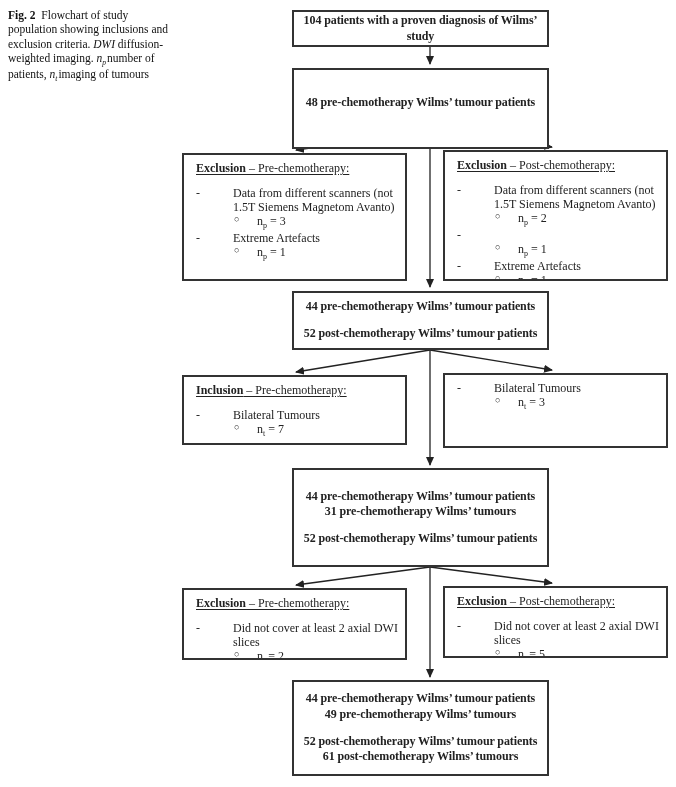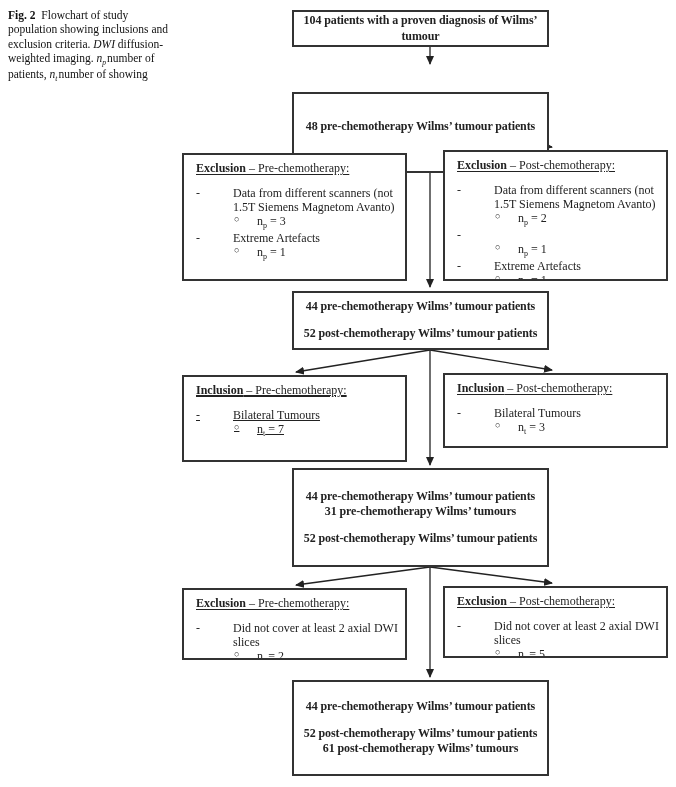--- a/index.html
+++ b/index.html
@@ -43,21 +43,21 @@
   .itext{flex:1;margin-left:10px;}
   .subrow{display:flex;padding-left:36px;}
   .circ{width:23px;flex:none;font-size:9px;padding-left:2px;}
   .sbox sub{font-size:8px;}
 </style>
 </head>
 <body>
 
 <div id="figure">
 
-  <div class="caption"><b class="figlab">Fig. 2</b><span> Flowchart of study population showing inclusions and exclusion criteria. </span><i>DWI</i><span> diffusion-weighted imaging. </span><i>n</i><sub>p</sub><span class="tight">number of patients, </span><i>n</i><sub>t</sub><span class="tight">number of showing</span></div>
+  <div class="caption"><b class="figlab">Fig. 2</b><span> Flowchart of study population showing inclusions and exclusion criteria. </span><i>DWI</i><span> diffusion-weighted imaging. </span><i>n</i><sub>p</sub><span class="tight">number of patients, </span><i>n</i><sub>t</sub><span class="tight">imaging of tumours</span></div>
 
   <svg class="arrows" width="676" height="787" viewBox="0 0 676 787">
     <defs>
       <marker id="ah" markerWidth="9" markerHeight="8" refX="8" refY="4" orient="auto" markerUnits="userSpaceOnUse">
         <path d="M0,0 L9,4 L0,8 z" fill="#222"></path>
       </marker>
     </defs>
     <g stroke="#222" stroke-width="1.3" fill="none">
       <line x1="430" y1="47" x2="430" y2="64" marker-end="url(#ah)"></line>
       <line x1="430" y1="131" x2="430" y2="287" marker-end="url(#ah)"></line>
@@ -67,43 +67,44 @@
       <line x1="430" y1="350" x2="296" y2="372" marker-end="url(#ah)"></line>
       <line x1="430" y1="350" x2="552" y2="370" marker-end="url(#ah)"></line>
       <line x1="430" y1="567" x2="430" y2="677" marker-end="url(#ah)"></line>
       <line x1="430" y1="567" x2="296" y2="585" marker-end="url(#ah)"></line>
       <line x1="430" y1="567" x2="552" y2="583" marker-end="url(#ah)"></line>
     </g>
   </svg>
 
   <div class="cbox" style="top:10px;height:37px;">
     <div class="ln">104 patients with a proven diagnosis of Wilms’</div>
-    <div class="ln">tumour</div>
-  </div>
-
-  <div class="cbox" style="top:68px;height:81px;margin-top:24px;">
+    <div class="ln">study</div>
+  </div>
+
+  <div class="cbox" style="top:68px;height:81px;">
     <div class="ln">48 pre-chemotherapy Wilms’ tumour patients</div>
     <div class="sp"></div>
   </div>
 
   <div class="cbox" style="top:291px;height:59px;">
     <div class="ln">44 pre-chemotherapy Wilms’ tumour patients</div>
     <div class="sp"></div>
     <div class="ln">52 post-chemotherapy Wilms’ tumour patients</div>
   </div>
 
   <div class="cbox" style="top:468px;height:99px;">
     <div class="ln">44 pre-chemotherapy Wilms’ tumour patients</div>
     <div class="ln">31 pre-chemotherapy Wilms’ tumours</div>
     <div class="sp"></div>
     <div class="ln">52 post-chemotherapy Wilms’ tumour patients</div>
   </div>
 
   <div class="cbox" style="top:680px;height:96px;">
     <div class="ln">44 pre-chemotherapy Wilms’ tumour patients</div>
+    <div class="ln">49 pre-chemotherapy Wilms’ tumours</div>
     <div class="sp"></div>
     <div class="ln">52 post-chemotherapy Wilms’ tumour patients</div>
     <div class="ln">61 post-chemotherapy Wilms’ tumours</div>
   </div>
 
   <div class="sbox" style="left:182px;top:153px;height:128px;">
     <div class="ttl"><span class="u"><b>Exclusion</b><span> – Pre-chemotherapy:</span></span></div>
     <div class="item">
       <span class="dash">-</span>
       <span class="itext">Data from different scanners (not 1.5T Siemens Magnetom Avanto)</span>
@@ -142,34 +143,33 @@
     <div class="item">
       <span class="dash">-</span>
       <span class="itext">Extreme Artefacts</span>
     </div>
     <div class="subrow">
       <span class="circ">○</span>
       <span class="nv"><span>n</span><sub>p</sub><span> = 1</span></span>
     </div>
   </div>
 
-  <div class="sbox" style="left:182px;top:375px;height:87px;text-decoration:underline;">
+  <div class="sbox" style="left:182px;top:375px;height:70px;">
     <div class="ttl"><span class="u"><b>Inclusion</b><span> – Pre-chemotherapy:</span></span></div>
     <div class="item">
       <span class="dash">-</span>
       <span class="itext">Bilateral Tumours</span>
     </div>
     <div class="subrow">
       <span class="circ">○</span>
       <span class="nv"><span>n</span><sub>t</sub><span> = 7</span></span>
     </div>
   </div>
 
   <div class="sbox" style="left:443px;top:373px;height:75px;">
-    <div class="ttl"><span class="u"><b>Inclusion</b><span> – Post-chemotherapy:</span></span></div>
     <div class="item">
       <span class="dash">-</span>
       <span class="itext">Bilateral Tumours</span>
     </div>
     <div class="subrow">
       <span class="circ">○</span>
       <span class="nv"><span>n</span><sub>t</sub><span> = 3</span></span>
     </div>
   </div>
 

